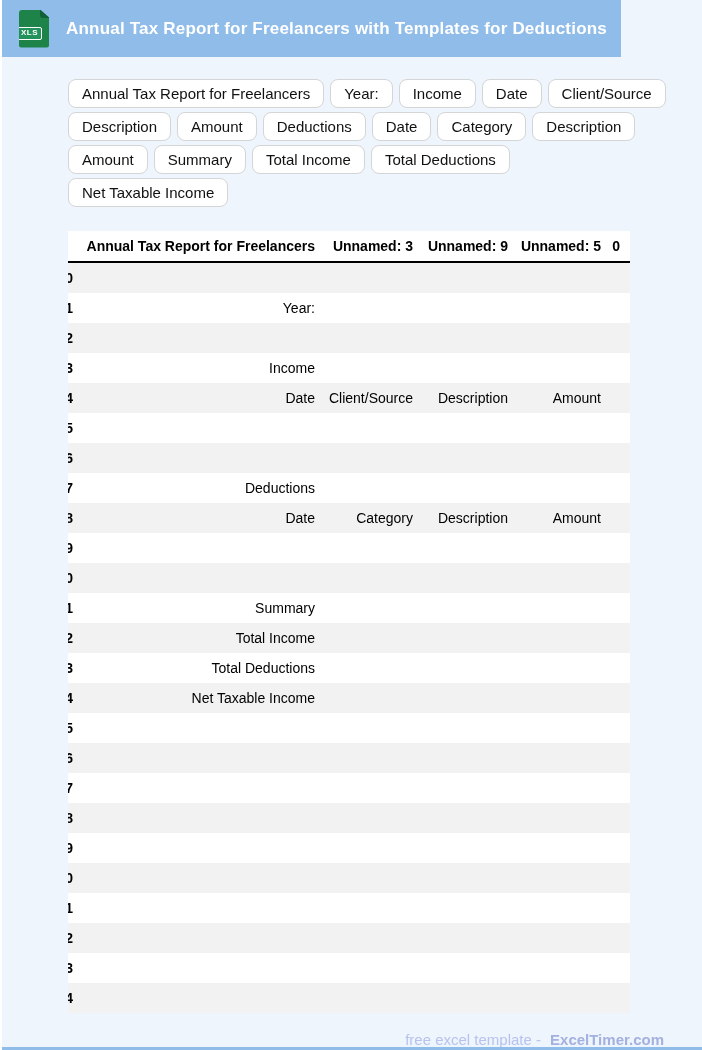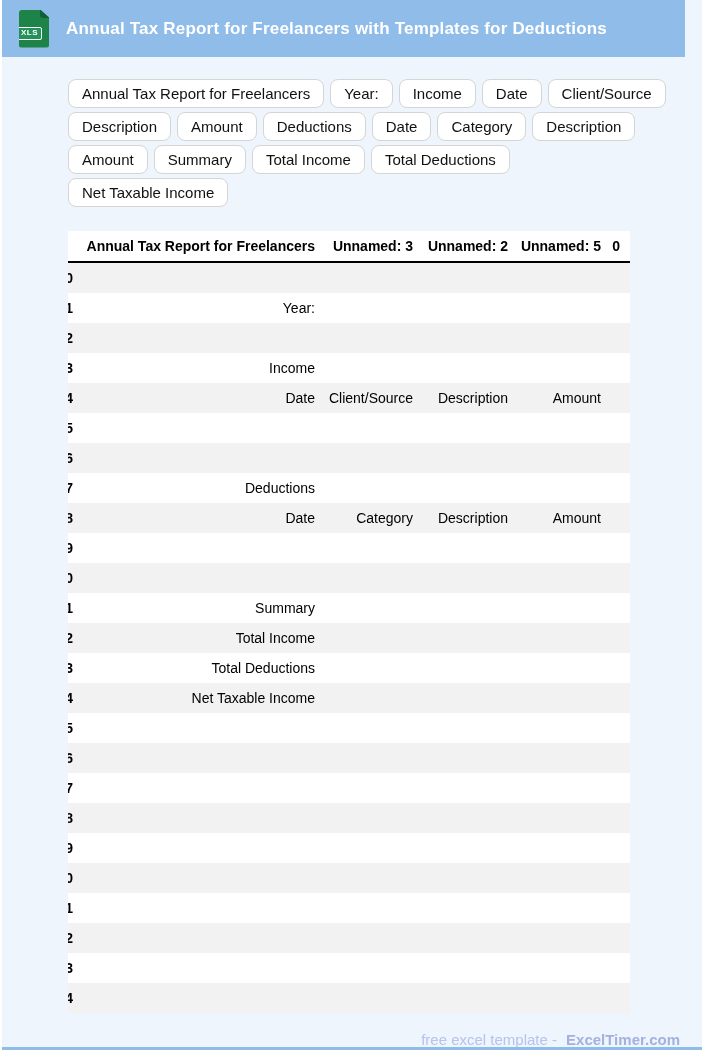--- a/index.html
+++ b/index.html
@@ -10,21 +10,21 @@
     position:relative;
     overflow:hidden;
   }
   .page {
     position:absolute; left:2px; top:0;
     width:700px; height:1047px;
     background:#eef5fc;
   }
   
   .topbar {
-    width:683px; height:57px;
+    width:619px; height:57px;
     background:#8fbce9;
     display:flex; align-items:center;
   }
   .xls-icon {
     width:30px; height:38px;
     margin-left:17px;
     background:#1d8348;
     border-radius:3px;
     clip-path: polygon(0 0, 70% 0, 100% 21%, 100% 100%, 0 100%);
     position:relative;
@@ -113,21 +113,21 @@
     overflow:hidden;
     vertical-align:middle;
   }
   table.sheet tbody th { font-weight:bold; }
   table.sheet tbody tr.even { background:#f2f2f2; }
   table.sheet tbody tr.odd  { background:#ffffff; }
   
   .footer {
     margin-top:18px;
     text-align:right;
-    padding-right:22px;
+    padding-right:38px;
     font-size:15px;
     color:#b7c2ee;
   }
   .footer .brand {
     font-weight:bold;
     color:#a3b0e0;
     margin-left:9px;
   }
   .bottom-strip {
     position:absolute; left:2px; bottom:0;
@@ -175,21 +175,21 @@
           <col class="c-1">
         <col class="c-2">
           <col class="c-3">
           <col class="c-4">
       </colgroup>
       <thead>
         <tr>
             <th></th>
             <th>Annual Tax Report for Freelancers</th>
             <th>Unnamed: 3</th>
-            <th>Unnamed: 2</th>
+            <th>Unnamed: 9</th>
             <th>Unnamed: 5</th>
             <th>0</th>
           </tr>
       </thead>
       <tbody>
           <tr class="even">
             <th>0</th>
             <td></td>
             <td></td>
             <td></td>

